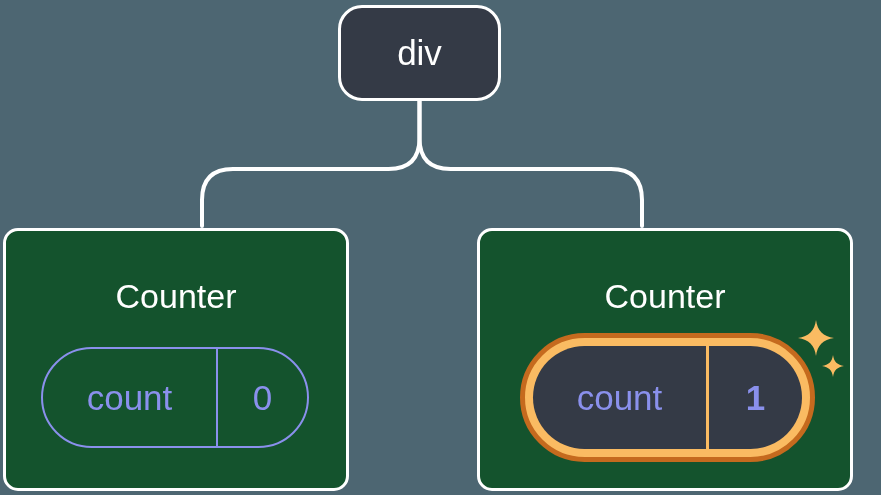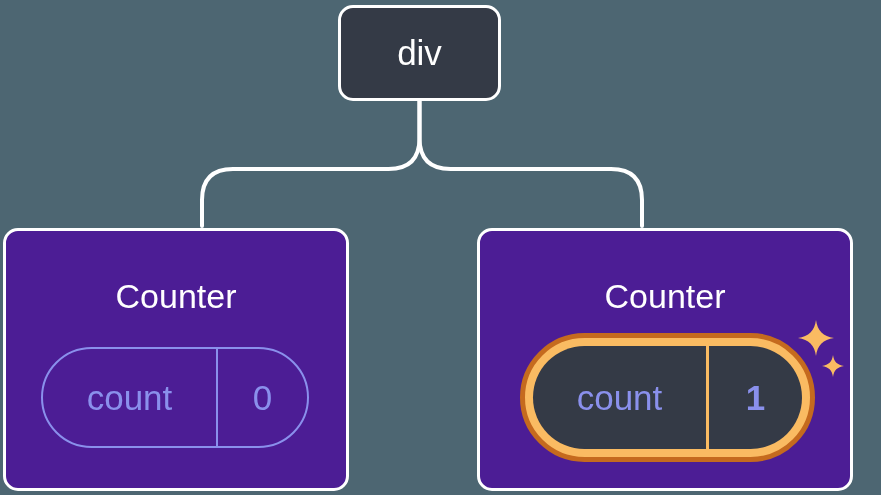--- a/index.html
+++ b/index.html
@@ -25,33 +25,33 @@
   }
   .node-root {
     position: absolute;
     left: 338px;
     top: 5px;
     width: 163px;
     height: 96px;
     box-sizing: border-box;
     background: #343a46;
     border: 3px solid #ffffff;
-    border-radius: 15px;
+    border-radius: 24px;
     display: flex;
     align-items: center;
     justify-content: center;
     color: #ffffff;
     font-size: 35px;
   }
   .card {
     position: absolute;
     top: 228px;
     height: 263px;
     box-sizing: border-box;
-    background: #4c1d95;
+    background: #14532d;
     border: 3px solid #ffffff;
     border-radius: 15px;
   }
   .card-left  { left: 3px;   width: 346px; }
   .card-right { left: 477px; width: 376px; }
   .card-title {
     position: absolute;
     top: 45px;
     left: 0;
     width: 100%;

